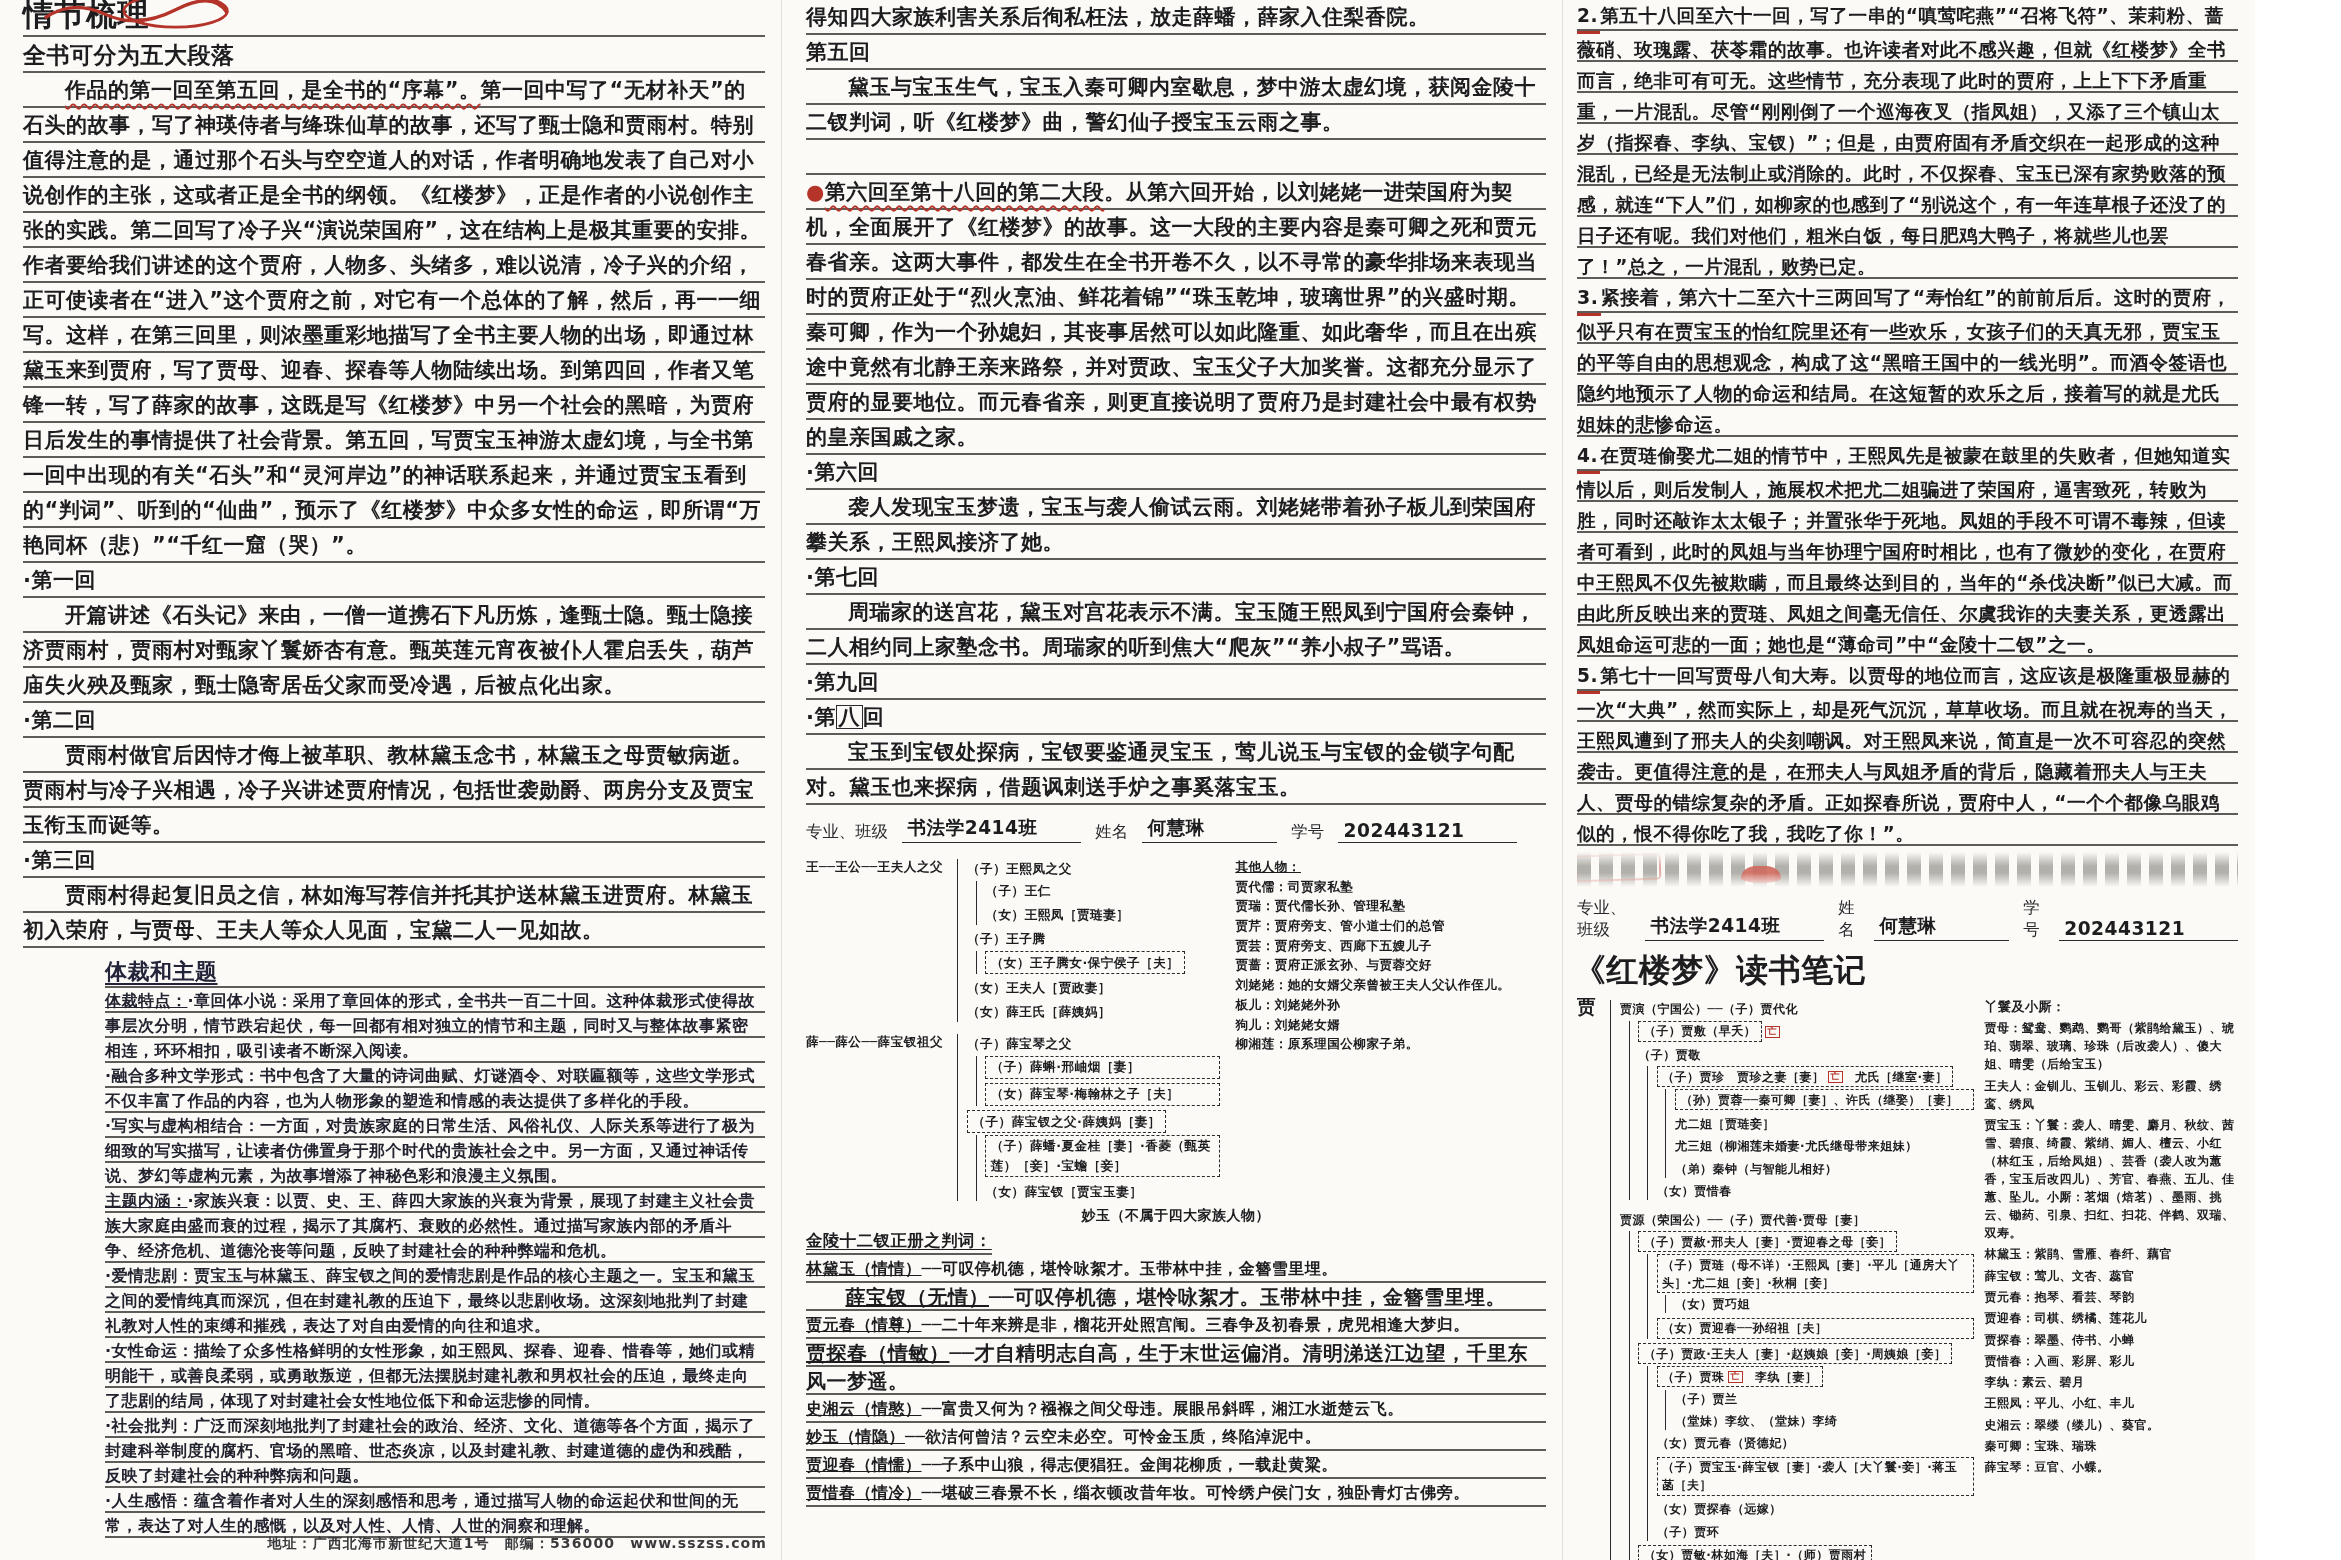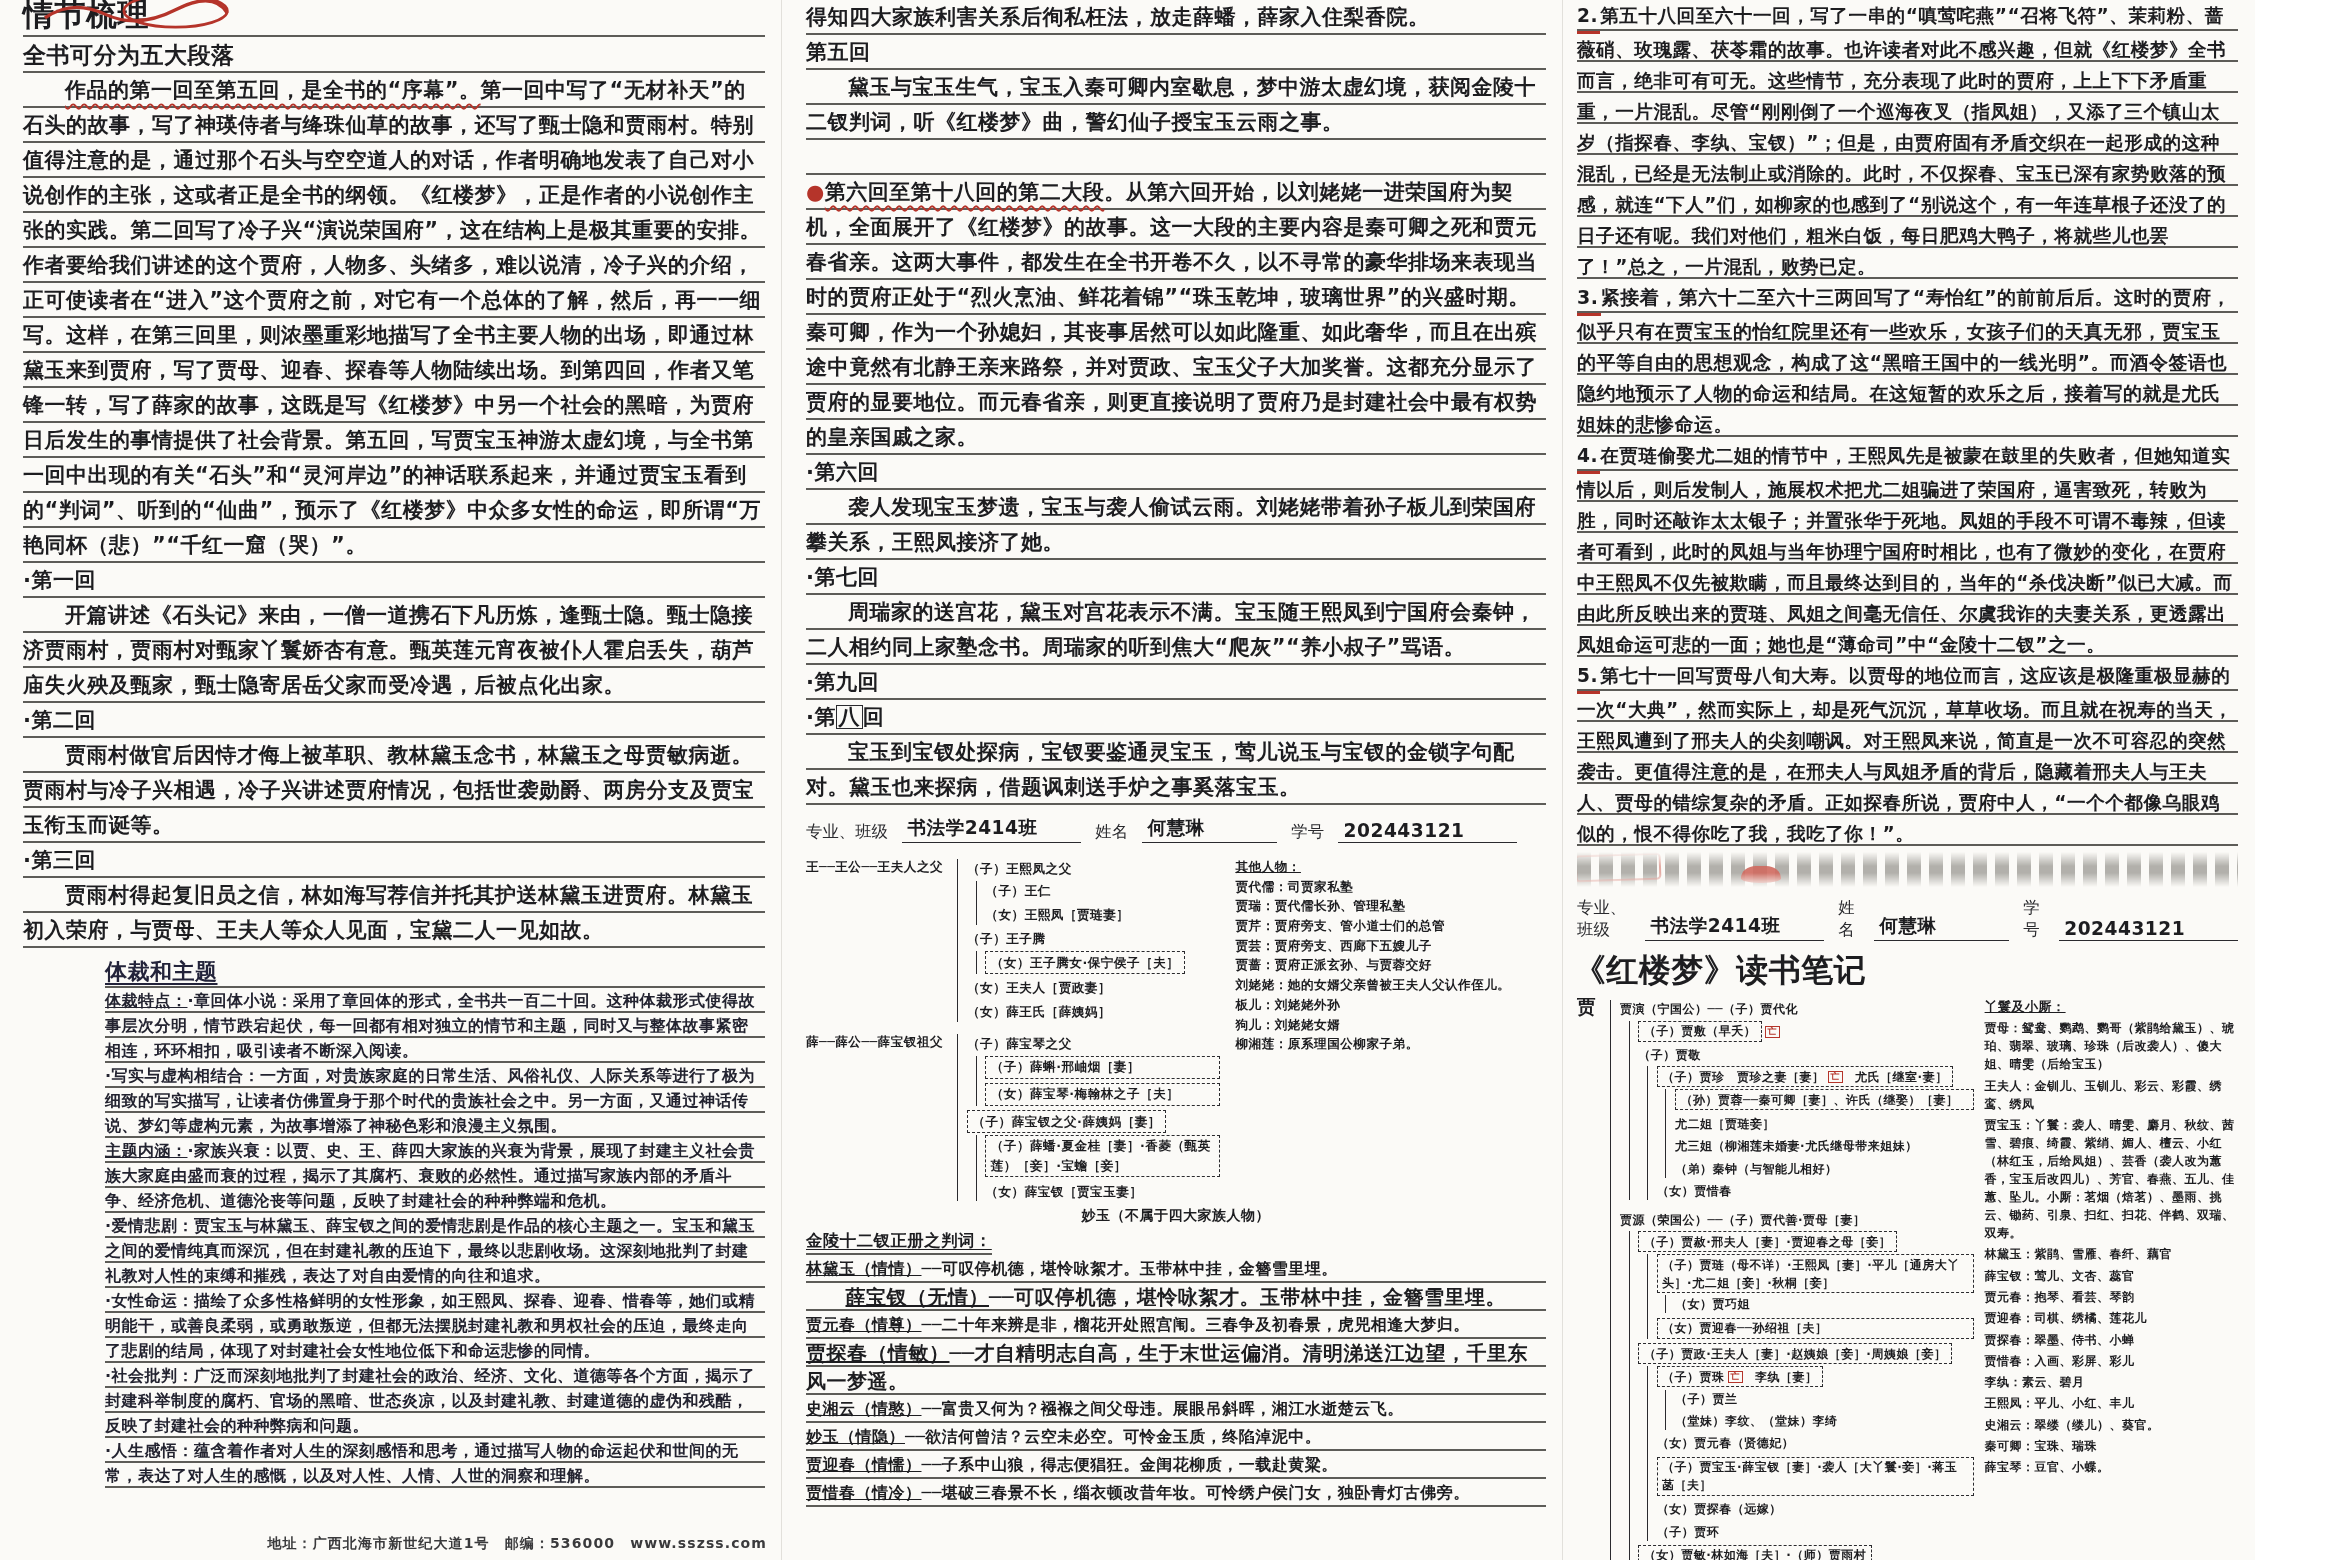--- a/index.html
+++ b/index.html
@@ -86,20 +86,23 @@
     <div style="margin:7.6px 0 0 82px;">
       <div class="hand rl" style="--lh:32px;font-size:22px;text-decoration:underline;text-underline-offset:4.4px;color:#23233a;">
         <span>体裁和主题</span>
       </div>
       <div>
 
           <div class="hand rl" style="--lh:25px;font-size:16px;color:#232330;">
             <p class="para noind"><span style="font-weight:700;text-decoration:underline;">体裁特点：</span><span>·章回体小说：采用了章回体的形式，全书共一百二十回。这种体裁形式使得故事层次分明，情节跌宕起伏，每一回都有相对独立的情节和主题，同时又与整体故事紧密相连，环环相扣，吸引读者不断深入阅读。</span></p>
           </div>
 
+          <div class="hand rl" style="--lh:25px;font-size:16px;color:#232330;">
+            <p class="para noind"><span style="font-weight:700;text-decoration:underline;"></span><span>·融合多种文学形式：书中包含了大量的诗词曲赋、灯谜酒令、对联匾额等，这些文学形式不仅丰富了作品的内容，也为人物形象的塑造和情感的表达提供了多样化的手段。</span></p>
+          </div>
 
           <div class="hand rl" style="--lh:25px;font-size:16px;color:#232330;">
             <p class="para noind"><span style="font-weight:700;text-decoration:underline;"></span><span>·写实与虚构相结合：一方面，对贵族家庭的日常生活、风俗礼仪、人际关系等进行了极为细致的写实描写，让读者仿佛置身于那个时代的贵族社会之中。另一方面，又通过神话传说、梦幻等虚构元素，为故事增添了神秘色彩和浪漫主义氛围。</span></p>
           </div>
 
           <div class="hand rl" style="--lh:25px;font-size:16px;color:#232330;">
             <p class="para noind"><span style="font-weight:700;text-decoration:underline;">主题内涵：</span><span>·家族兴衰：以贾、史、王、薛四大家族的兴衰为背景，展现了封建主义社会贵族大家庭由盛而衰的过程，揭示了其腐朽、衰败的必然性。通过描写家族内部的矛盾斗争、经济危机、道德沦丧等问题，反映了封建社会的种种弊端和危机。</span></p>
           </div>
 
           <div class="hand rl" style="--lh:25px;font-size:16px;color:#232330;">
@@ -336,21 +339,21 @@
                   
                 </div>
               </div>
             </div>
           </div>
         </div>
 
       </div>
 
       <div class="hand" style="flex:1;font-size:12px;line-height:18px;">
-        <div style="font-weight:700;text-decoration:underline;font-size:13px;margin-bottom:3.3px;">丫鬟及小厮：</div>
+        <div style="font-weight:700;font-size:13px;margin-bottom:3.3px;">丫鬟及小厮：</div>
         <div>
 
             <p class="svc-row"><span class="svc-owner">贾母：</span><span>鸳鸯、鹦鹉、鹦哥（紫鹃给黛玉）、琥珀、翡翠、玻璃、珍珠（后改袭人）、傻大姐、晴雯（后给宝玉）</span></p>
 
             <p class="svc-row"><span class="svc-owner">王夫人：</span><span>金钏儿、玉钏儿、彩云、彩霞、绣鸾、绣凤</span></p>
 
             <p class="svc-row"><span class="svc-owner">贾宝玉：</span><span>丫鬟：袭人、晴雯、麝月、秋纹、茜雪、碧痕、绮霞、紫绡、媚人、檀云、小红（林红玉，后给凤姐）、芸香（袭人改为蕙香，宝玉后改四儿）、芳官、春燕、五儿、佳蕙、坠儿。小厮：茗烟（焙茗）、墨雨、挑云、锄药、引泉、扫红、扫花、伴鹤、双瑞、双寿。</span></p>
 
             <p class="svc-row"><span class="svc-owner">林黛玉：</span><span>紫鹃、雪雁、春纤、藕官</span></p>
 

